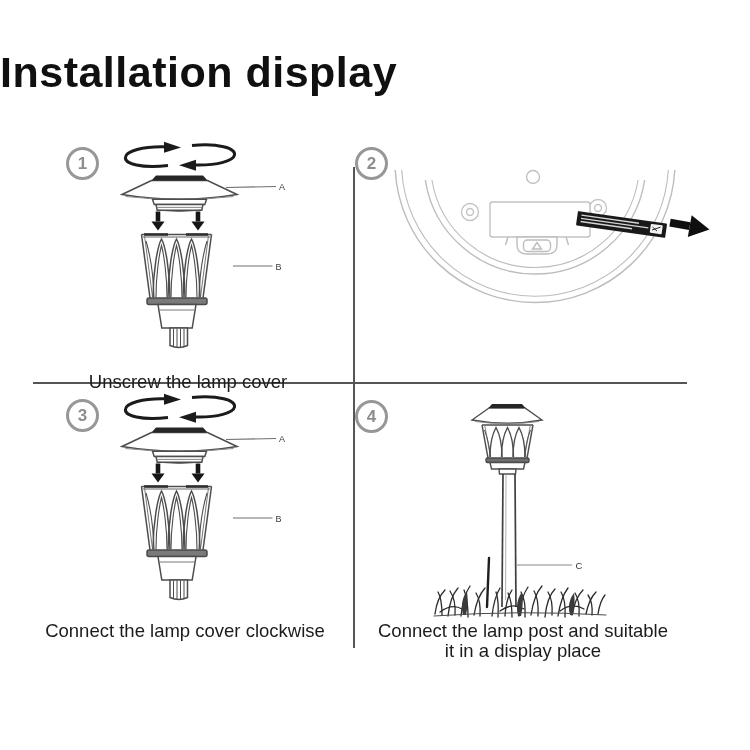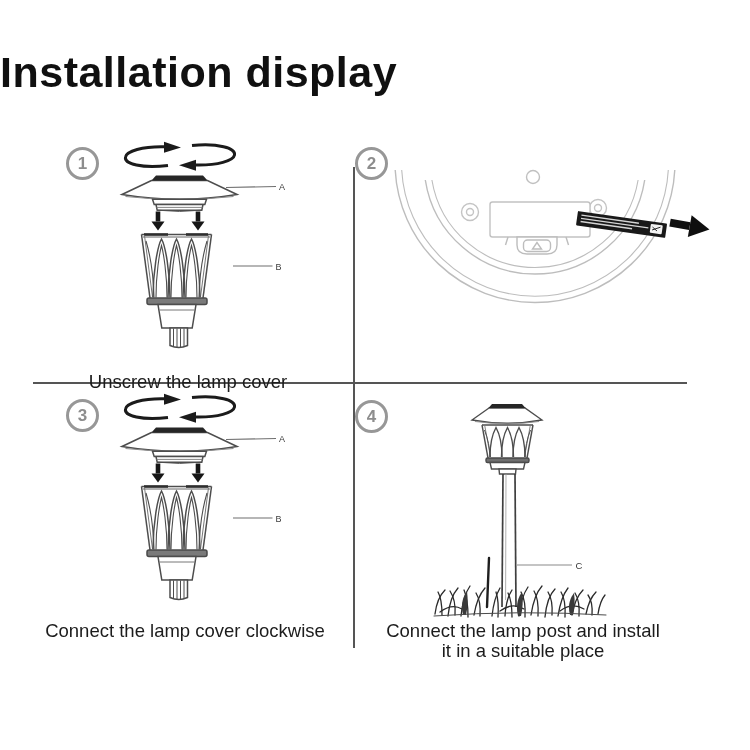--- a/index.html
+++ b/index.html
@@ -242,17 +242,17 @@
     </g>
   </svg>
 
   <div class="caption" style="left:38px;top:344px;width:300px;margin-top:28px;">
     <div>Unscrew the lamp cover</div>
   </div>
   <div class="caption" style="left:25px;top:621px;width:320px;">
     <div>Connect the lamp cover clockwise</div>
   </div>
   <div class="caption" style="left:368px;top:621px;width:310px;">
-    <div>Connect the lamp post and install</div>
-    <div>it in a suitable place</div>
+    <div>Connect the lamp post and suitable</div>
+    <div>it in a display place</div>
   </div>
 
 </div>
 
 </body></html>

